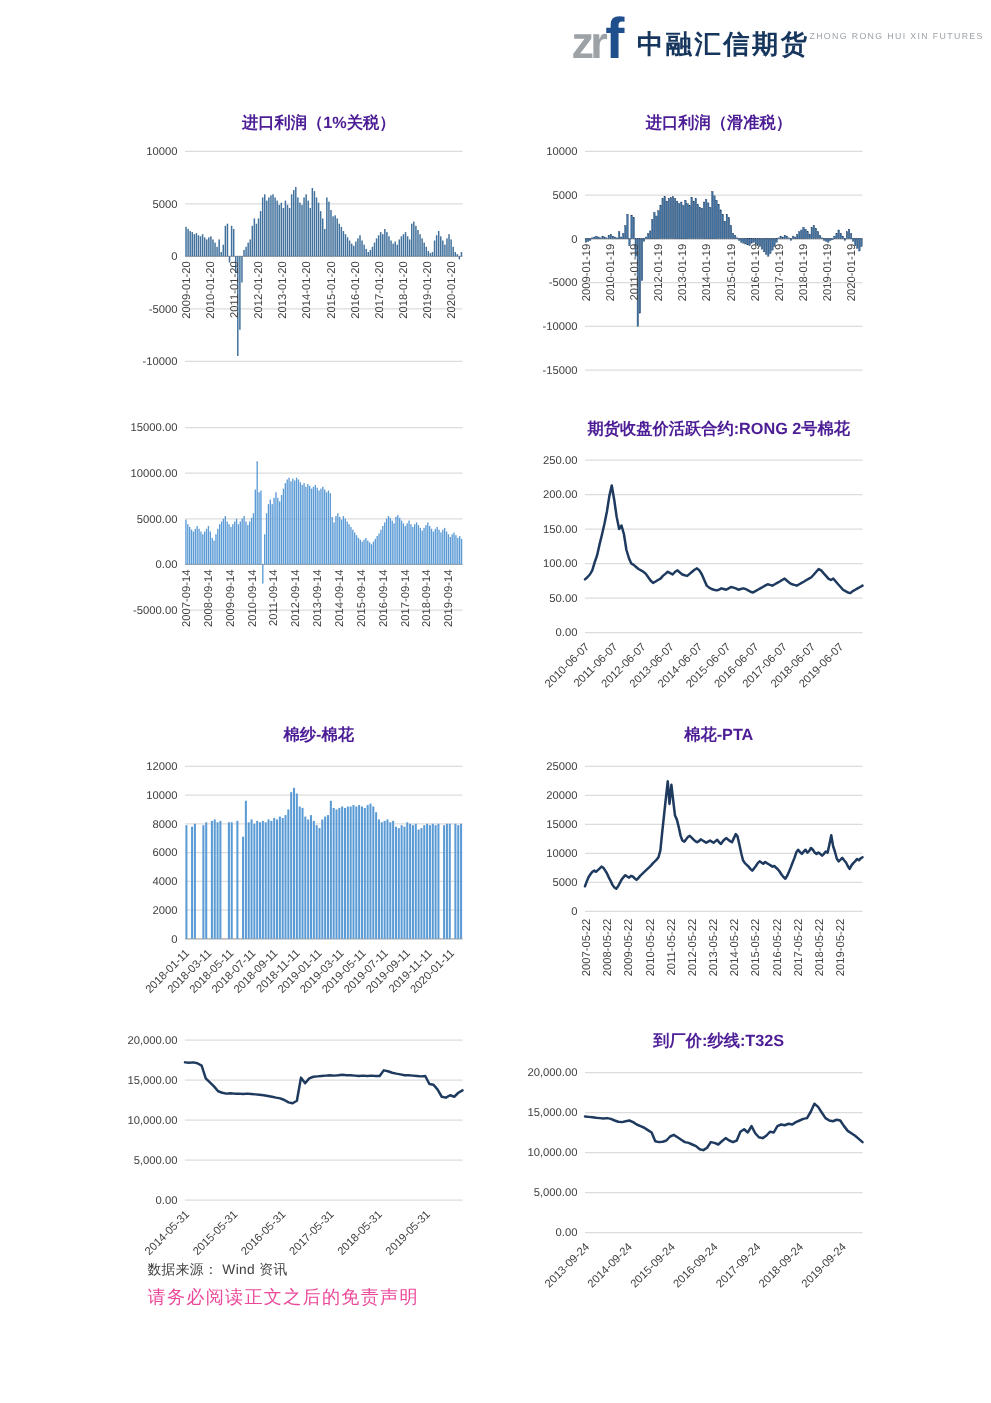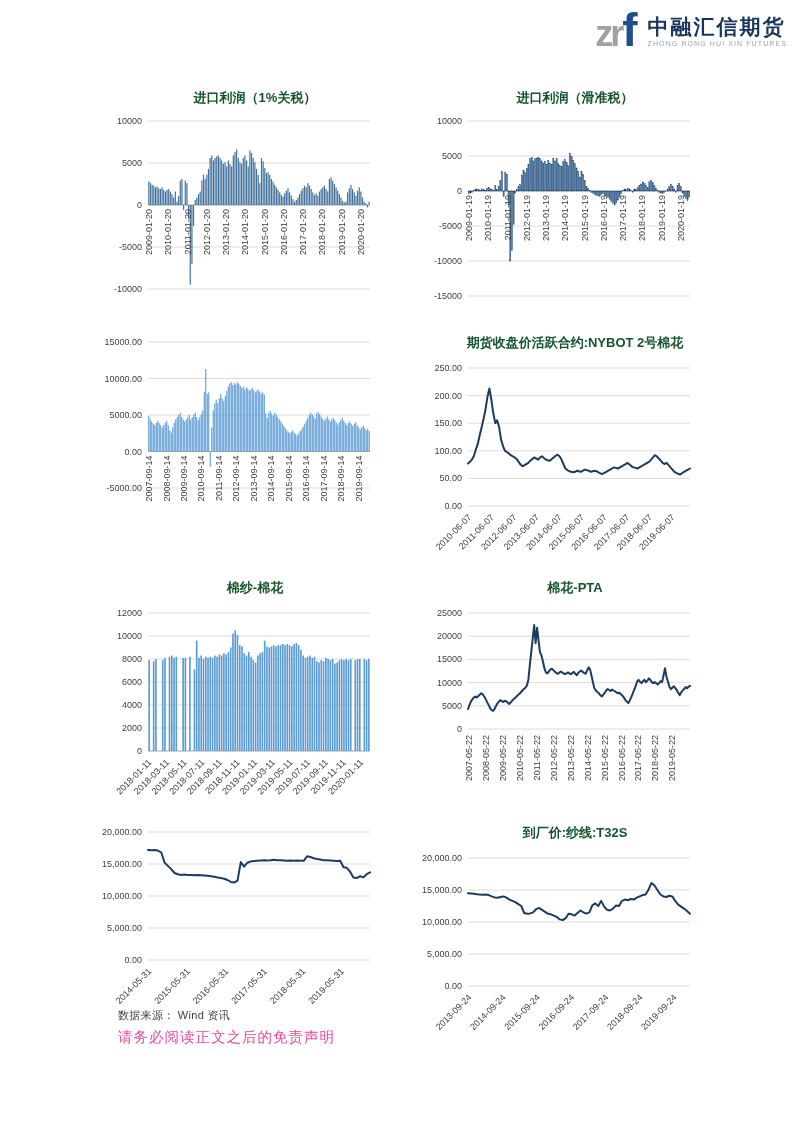--- a/index.html
+++ b/index.html
@@ -8,33 +8,33 @@
     width:793px; height:1122px; position:relative; overflow:hidden;
     font-family:"Liberation Sans", sans-serif;
   }
   .page { position:absolute; inset:0; background:#ffffff; }
 
   
   .logo { position:absolute; top:12px; right:6px; display:flex; align-items:flex-end; }
   .logo-mark { display:flex; align-items:flex-end; margin-right:10px; line-height:0.8;text-align:center; }
   .logo-mark .zr { font-weight:bold; font-size:36px; color:#9da2a6; letter-spacing:-3px; }
   .logo-mark .f  { font-weight:bold; font-size:46px; color:#1f4e8c; margin-left:1px; }
-  .logo-text { display:flex; flex-direction:column; padding-bottom:2px; }
+  .logo-text { display:flex; flex-direction:row; padding-bottom:2px; }
   .logo-text .cn { color:#17365d; font-size:21px; font-weight:bold; letter-spacing:2px; line-height:1.1; }
   .logo-text .en { color:#9da2a6; font-size:7px; letter-spacing:1.1px; margin-top:2px; }
 
   
   .charts {
     position:absolute; left:98px; top:85px; width:602px;
     display:grid; grid-template-columns:280px 280px; column-gap:40px;
     grid-template-rows:245px 245px 245px 235px;
   }
   .chart-cell { width:280px; }
   .chart-title {
-    text-align:center; padding-left:34px; color:#14532d;
+    text-align:center; padding-left:34px; color:#4c1d95;
     font-size:13px; font-weight:bold; height:22px; margin-top:4px;
     white-space:nowrap;
   }
   .chart-svg { display:block; }
 
   
   .footer { position:absolute; left:118px; top:1008px; }
   .footer .source { color:#404040; font-size:11px; letter-spacing:0.3px; }
   .footer .disclaimer { color:#ec4899; font-size:14.5px; margin-top:5px; letter-spacing:1px; }
 </style>
@@ -548,21 +548,21 @@
           <text x="158.9" y="125.5" text-anchor="end" font-size="9" fill="#404040" transform="rotate(-90 158.9 125.5)">2013-09-14</text>
           <text x="176.3" y="125.5" text-anchor="end" font-size="9" fill="#404040" transform="rotate(-90 176.3 125.5)">2014-09-14</text>
           <text x="193.8" y="125.5" text-anchor="end" font-size="9" fill="#404040" transform="rotate(-90 193.8 125.5)">2015-09-14</text>
           <text x="211.3" y="125.5" text-anchor="end" font-size="9" fill="#404040" transform="rotate(-90 211.3 125.5)">2016-09-14</text>
           <text x="228.8" y="125.5" text-anchor="end" font-size="9" fill="#404040" transform="rotate(-90 228.8 125.5)">2017-09-14</text>
           <text x="246.2" y="125.5" text-anchor="end" font-size="9" fill="#404040" transform="rotate(-90 246.2 125.5)">2018-09-14</text>
           <text x="263.7" y="125.5" text-anchor="end" font-size="9" fill="#404040" transform="rotate(-90 263.7 125.5)">2019-09-14</text>
         </svg>
     </div>
     <div class="chart-cell">
-      <div class="chart-title">期货收盘价活跃合约:NYBOT 2号棉花</div>
+      <div class="chart-title">期货收盘价活跃合约:RONG 2号棉花</div>
       <svg class="chart-svg" viewBox="0 0 280 212" width="280" height="212">
           <line x1="50" y1="150.0" x2="272" y2="150.0" stroke="#dcdcdc" stroke-width="1"></line>
           <text x="44" y="153" text-anchor="end" font-size="9" fill="#404040">0.00</text>
           <line x1="50" y1="122.4" x2="272" y2="122.4" stroke="#dcdcdc" stroke-width="1"></line>
           <text x="44" y="125.4" text-anchor="end" font-size="9" fill="#404040">50.00</text>
           <line x1="50" y1="94.8" x2="272" y2="94.8" stroke="#dcdcdc" stroke-width="1"></line>
           <text x="44" y="97.8" text-anchor="end" font-size="9" fill="#404040">100.00</text>
           <line x1="50" y1="67.2" x2="272" y2="67.2" stroke="#dcdcdc" stroke-width="1"></line>
           <text x="44" y="70.2" text-anchor="end" font-size="9" fill="#404040">150.00</text>
           <line x1="50" y1="39.6" x2="272" y2="39.6" stroke="#dcdcdc" stroke-width="1"></line>

